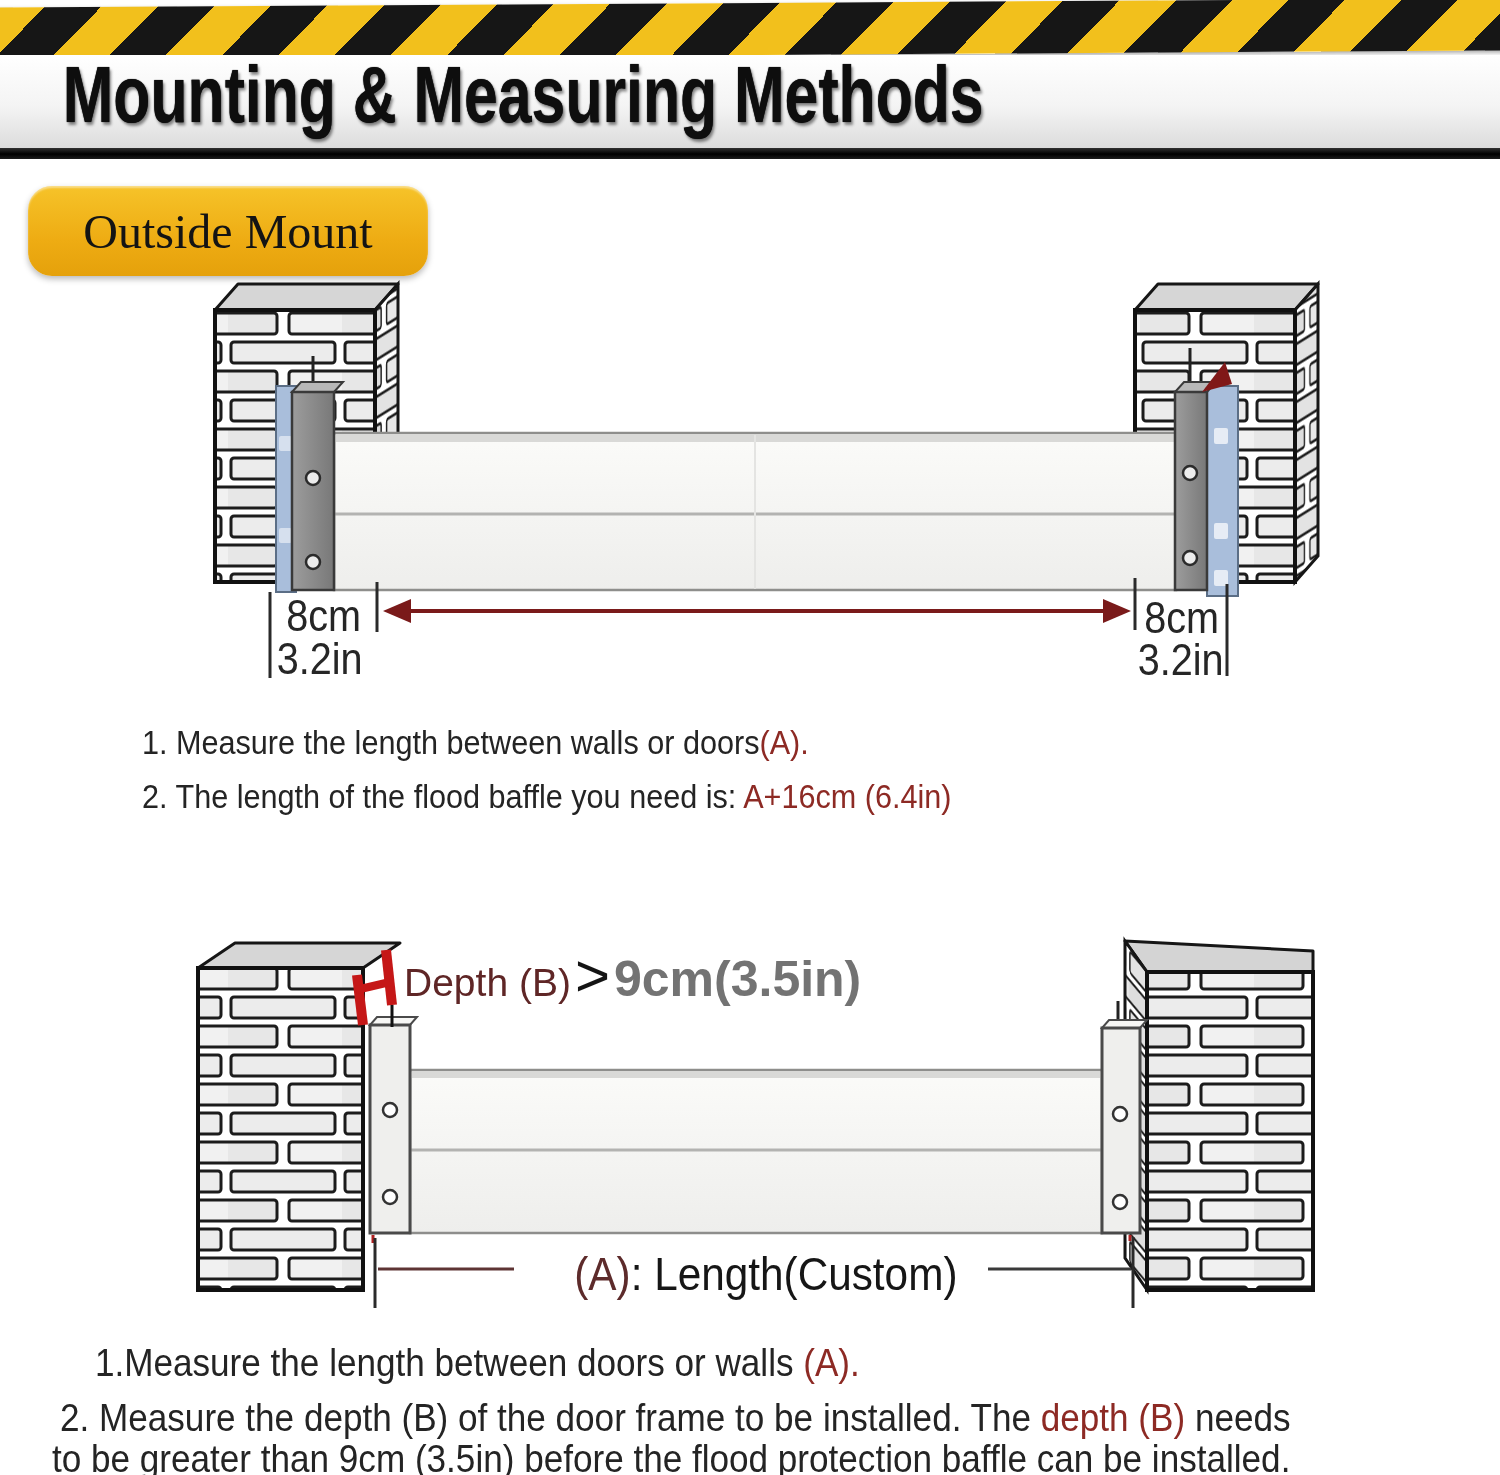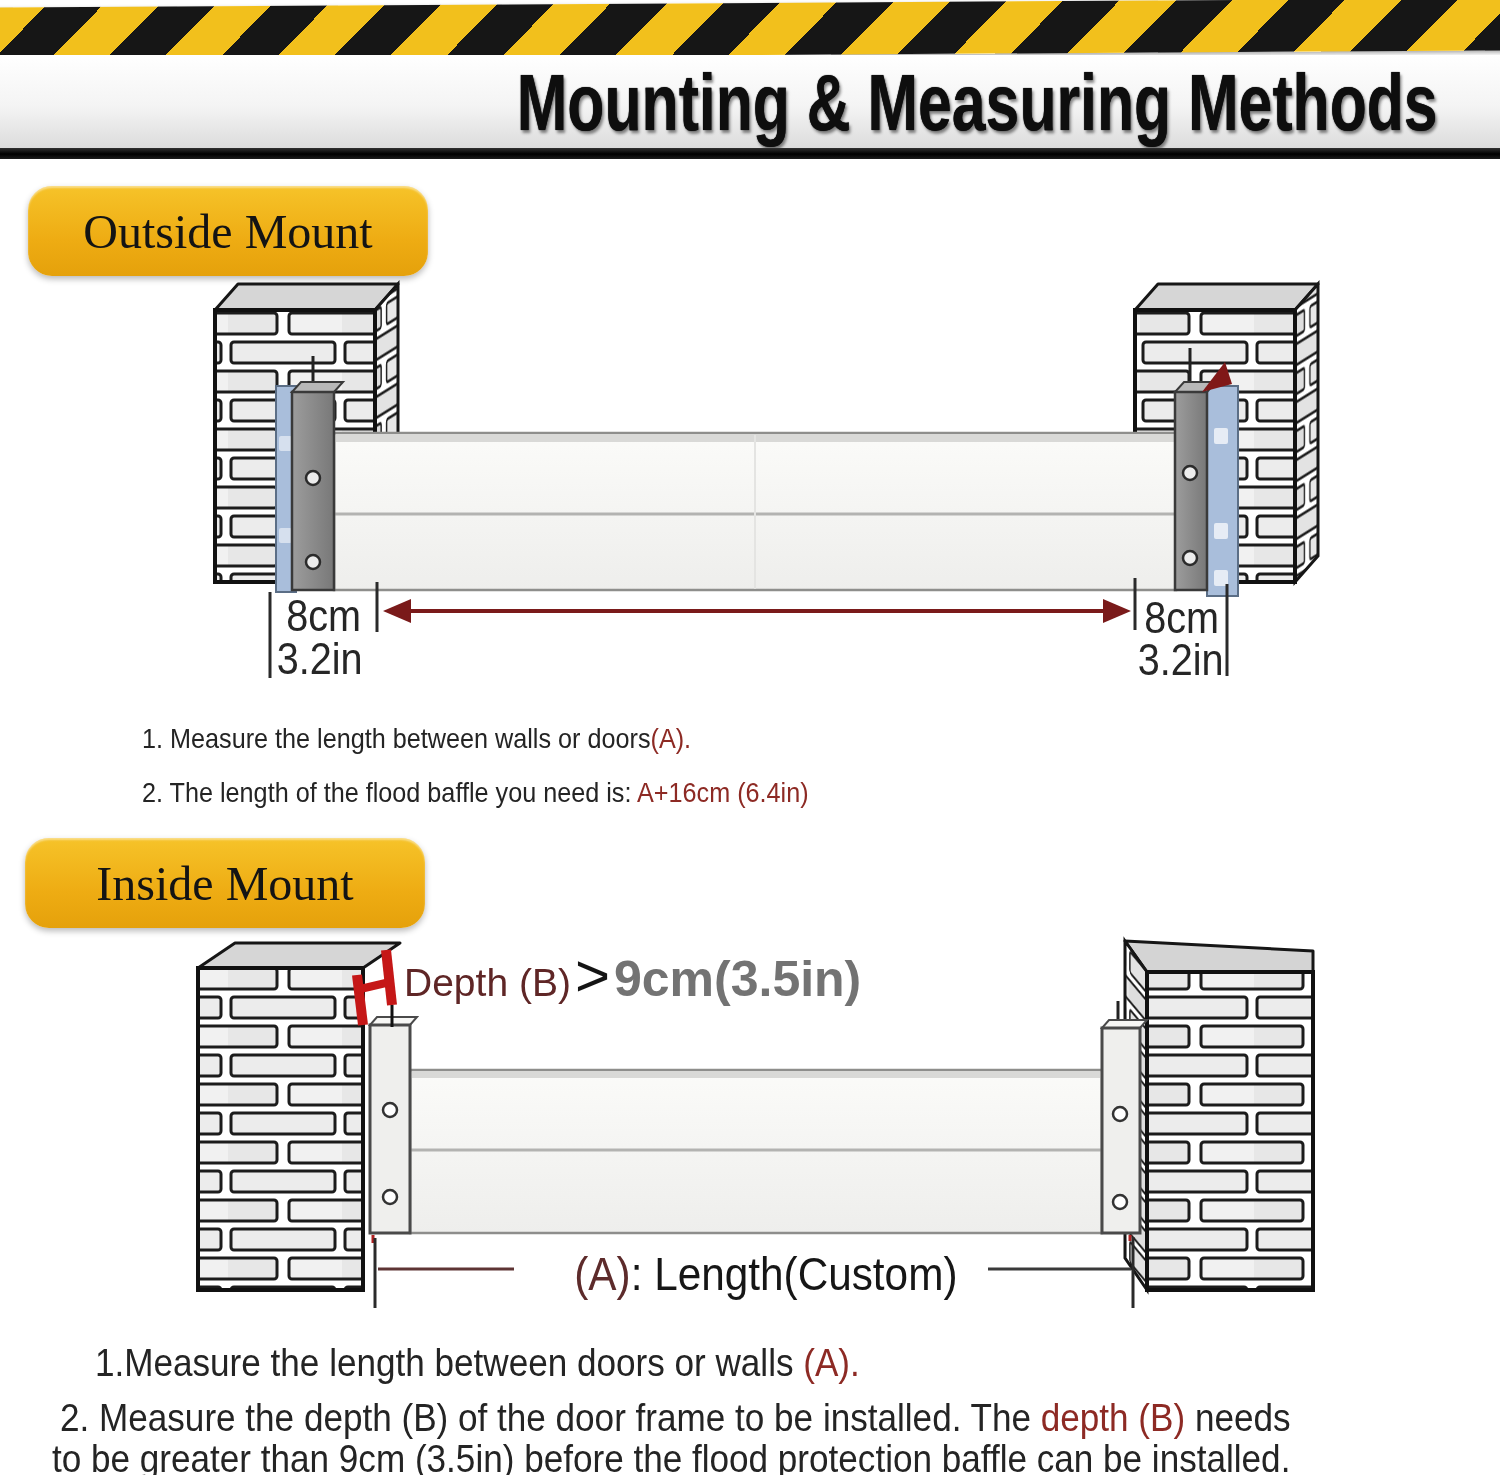--- a/index.html
+++ b/index.html
@@ -5,21 +5,21 @@
   html,body{margin:0;padding:0;background:#fff;}
   .canvas{position:relative;width:1500px;height:1475px;background:#ffffff;overflow:hidden;
           font-family:"Liberation Sans",sans-serif;color:#222;}
 
   
   .tape{position:absolute;left:-12px;top:3px;width:1524px;height:52px;
         background:repeating-linear-gradient(135deg,#f2c01c 0 40px,#161616 40px 80px);
         transform:rotate(-0.35deg);box-shadow:0 2px 4px rgba(0,0,0,.35);}
   .titleband{position:absolute;left:0;top:55px;width:100%;height:93px;
              background:linear-gradient(180deg,#ffffff 0%,#f4f4f4 55%,#dcdcdc 100%);}
-  .title{position:absolute;left:0;top:60px;width:100%;height:88px;line-height:88px;text-align:right;
+  .title{position:absolute;left:0;top:52px;width:100%;height:88px;line-height:88px;text-align:left;
          font-size:69px;font-weight:bold;color:#0e0e0e;white-space:nowrap;}
   .title .sxt{display:inline-block;transform:scale(0.88,1.16);transform-origin:50% 55%;
               text-shadow:2px 3px 3px rgba(0,0,0,.45),0 0 1px #000;}
   .blackbar{position:absolute;left:0;top:148px;width:100%;height:11px;
             background:linear-gradient(180deg,#303030,#000 55%,#1c1c1c);}
 
   
   .badge{position:absolute;width:400px;height:90px;border-radius:24px;
          background:linear-gradient(180deg,#f6c329 0%,#eeac13 60%,#e5a10b 100%);
          box-shadow:0 3px 6px rgba(0,0,0,.28), inset 0 2px 2px rgba(255,255,255,.45);
@@ -40,21 +40,21 @@
 
   .dim{font-size:44px;text-align:center;}
   #dim-left-cm{left:268px;top:593px;width:112px;}
   #dim-left-in{left:258px;top:636px;width:124px;}
   #dim-right-cm{left:1134px;top:595px;width:96px;}
   #dim-right-in{left:1128px;top:637px;width:106px;}
 
   #span-label{left:502px;top:629px;font-size:46px;}
   #span-label .bigA{color:#d01818;font-weight:bold;font-size:55px;vertical-align:-2px;}
 
-  .instr{position:absolute;font-size:28px;color:#242424;white-space:nowrap;}
+  .instr{position:absolute;font-size:34px;color:#242424;white-space:nowrap;}
   #out-step1{left:142px;top:723px;}
   #out-step2{left:142px;top:777px;}
   #in-step1{left:95px;top:1341px;font-size:39px;text-align:right;}
   #in-step2{left:60px;top:1396px;font-size:39px;}
   #in-step3{left:52px;top:1437px;font-size:39px;}
   .hl{color:#8d2a24;}
 
   #depth-label{left:404px;top:944px;display:flex;align-items:baseline;}
   #depth-label .d1{font-size:39px;color:#5f2626;}
   #depth-label .d2{font-size:60px;color:#141414;margin:0 4px;}
@@ -167,23 +167,20 @@
   <div class="lbl dim" id="dim-right-cm"><span class="sx">8cm</span></div>
   <div class="lbl dim" id="dim-right-in"><span class="sx">3.2in</span></div>
 
   <div class="instr" id="out-step1">
     <span class="sxl"><span>1. Measure the length between walls or doors</span><span class="hl">(A).</span></span>
   </div>
   <div class="instr" id="out-step2">
     <span class="sxl"><span>2. The length of the flood baffle you need is: </span><span class="hl">A+16cm (6.4in)</span></span>
   </div>
 
-  <div class="badge" id="badge-inside">
-    <span>Inside Mount</span>
-  </div>
 
   <svg class="diag" id="diagram2" viewBox="0 0 1500 380">
     <defs>
       <pattern id="brick2" width="114" height="58" patternUnits="userSpaceOnUse">
         <rect width="114" height="58" fill="#ffffff"></rect>
         <rect x="3" y="4" width="104" height="21" rx="3" fill="#ececec" stroke="#1c1c1c" stroke-width="3"></rect>
         <rect x="-55" y="33" width="104" height="21" rx="3" fill="#e7e7e7" stroke="#1c1c1c" stroke-width="3"></rect>
         <rect x="61" y="33" width="104" height="21" rx="3" fill="#f1f1f1" stroke="#1c1c1c" stroke-width="3"></rect>
       </pattern>
       <pattern id="side2" width="114" height="58" patternUnits="userSpaceOnUse" patternTransform="skewY(50) scale(0.45 1)">

